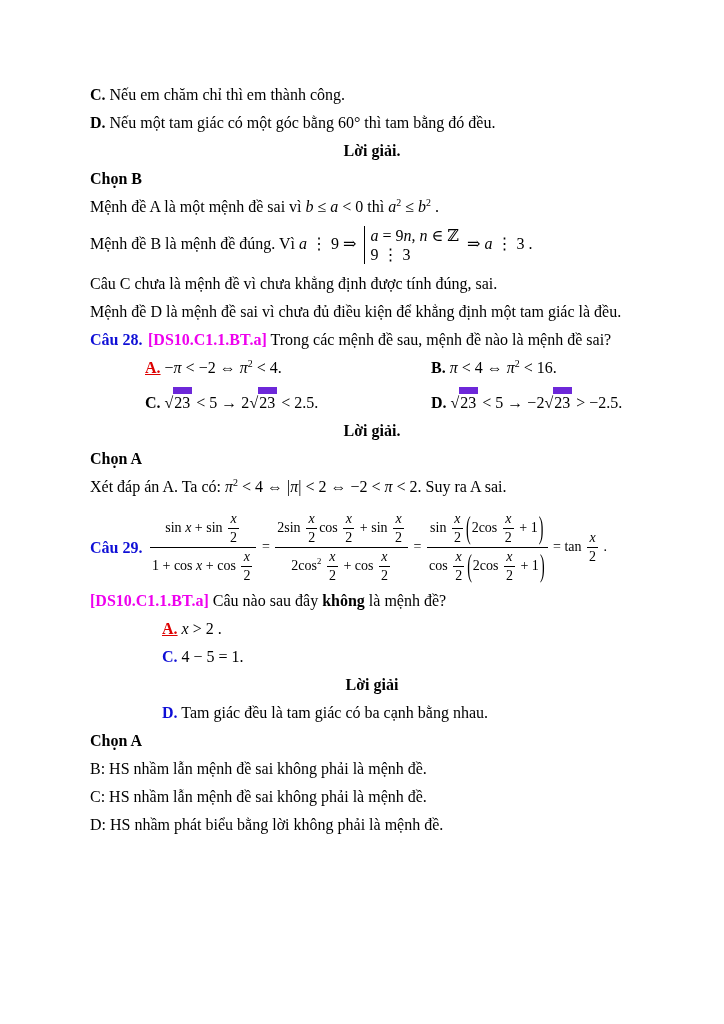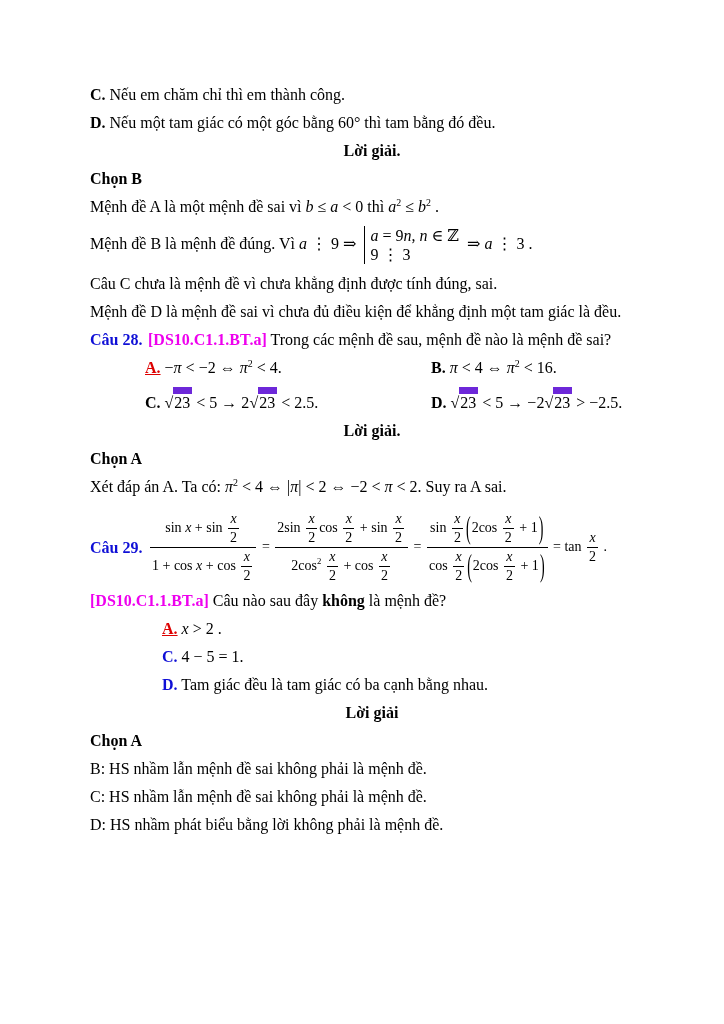--- a/index.html
+++ b/index.html
@@ -90,23 +90,23 @@
     <span class="math fbig"><span class="frac"><span class="num"><span class="fn">sin</span> <i>x</i> + <span class="fn">sin</span> <span class="frac"><span class="num"><i>x</i></span><span class="den">2</span></span></span><span class="den">1 + <span class="fn">cos</span> <i>x</i> + <span class="fn">cos</span> <span class="frac"><span class="num"><i>x</i></span><span class="den">2</span></span></span></span> = <span class="frac"><span class="num">2<span class="fn">sin</span> <span class="frac"><span class="num"><i>x</i></span><span class="den">2</span></span><span class="fn">cos</span> <span class="frac"><span class="num"><i>x</i></span><span class="den">2</span></span> + <span class="fn">sin</span> <span class="frac"><span class="num"><i>x</i></span><span class="den">2</span></span></span><span class="den">2<span class="fn">cos</span><sup>2</sup> <span class="frac"><span class="num"><i>x</i></span><span class="den">2</span></span> + <span class="fn">cos</span> <span class="frac"><span class="num"><i>x</i></span><span class="den">2</span></span></span></span> = <span class="frac"><span class="num"><span class="fn">sin</span> <span class="frac"><span class="num"><i>x</i></span><span class="den">2</span></span><span class="paren">(</span>2<span class="fn">cos</span> <span class="frac"><span class="num"><i>x</i></span><span class="den">2</span></span> + 1<span class="paren">)</span></span><span class="den"><span class="fn">cos</span> <span class="frac"><span class="num"><i>x</i></span><span class="den">2</span></span><span class="paren">(</span>2<span class="fn">cos</span> <span class="frac"><span class="num"><i>x</i></span><span class="den">2</span></span> + 1<span class="paren">)</span></span></span> = <span class="fn">tan</span> <span class="frac"><span class="num"><i>x</i></span><span class="den">2</span></span> .</span>
   </div>
 
   <p class="ln ind55"><span class="tag">[DS10.C1.1.BT.a]</span><span> Câu nào sau đây </span><span class="b">không</span><span> là mệnh đề?</span></p>
 
   <p class="ln ind72"><span class="letter red-u">A.</span><span class="math"> <i>x</i> &gt; 2 .</span></p>
 
 
   <p class="ln ind72"><span class="letter blue">C.</span><span class="math"> 4 − 5 = 1.</span></p>
 
+  <p class="ln center">Lời giải</p>
+
   <p class="ln ind72"><span class="letter blue">D.</span><span> Tam giác đều là tam giác có ba cạnh bằng nhau.</span></p>
-
-  <p class="ln center">Lời giải</p>
 
   <p class="ln ind55 b">Chọn A</p>
 
 
   <p class="ln ind55">B: HS nhầm lẫn mệnh đề sai không phải là mệnh đề.</p>
   <p class="ln ind55">C: HS nhầm lẫn mệnh đề sai không phải là mệnh đề.</p>
   <p class="ln ind55">D: HS nhầm phát biểu bằng lời không phải là mệnh đề.</p>
 
 </div>
 

